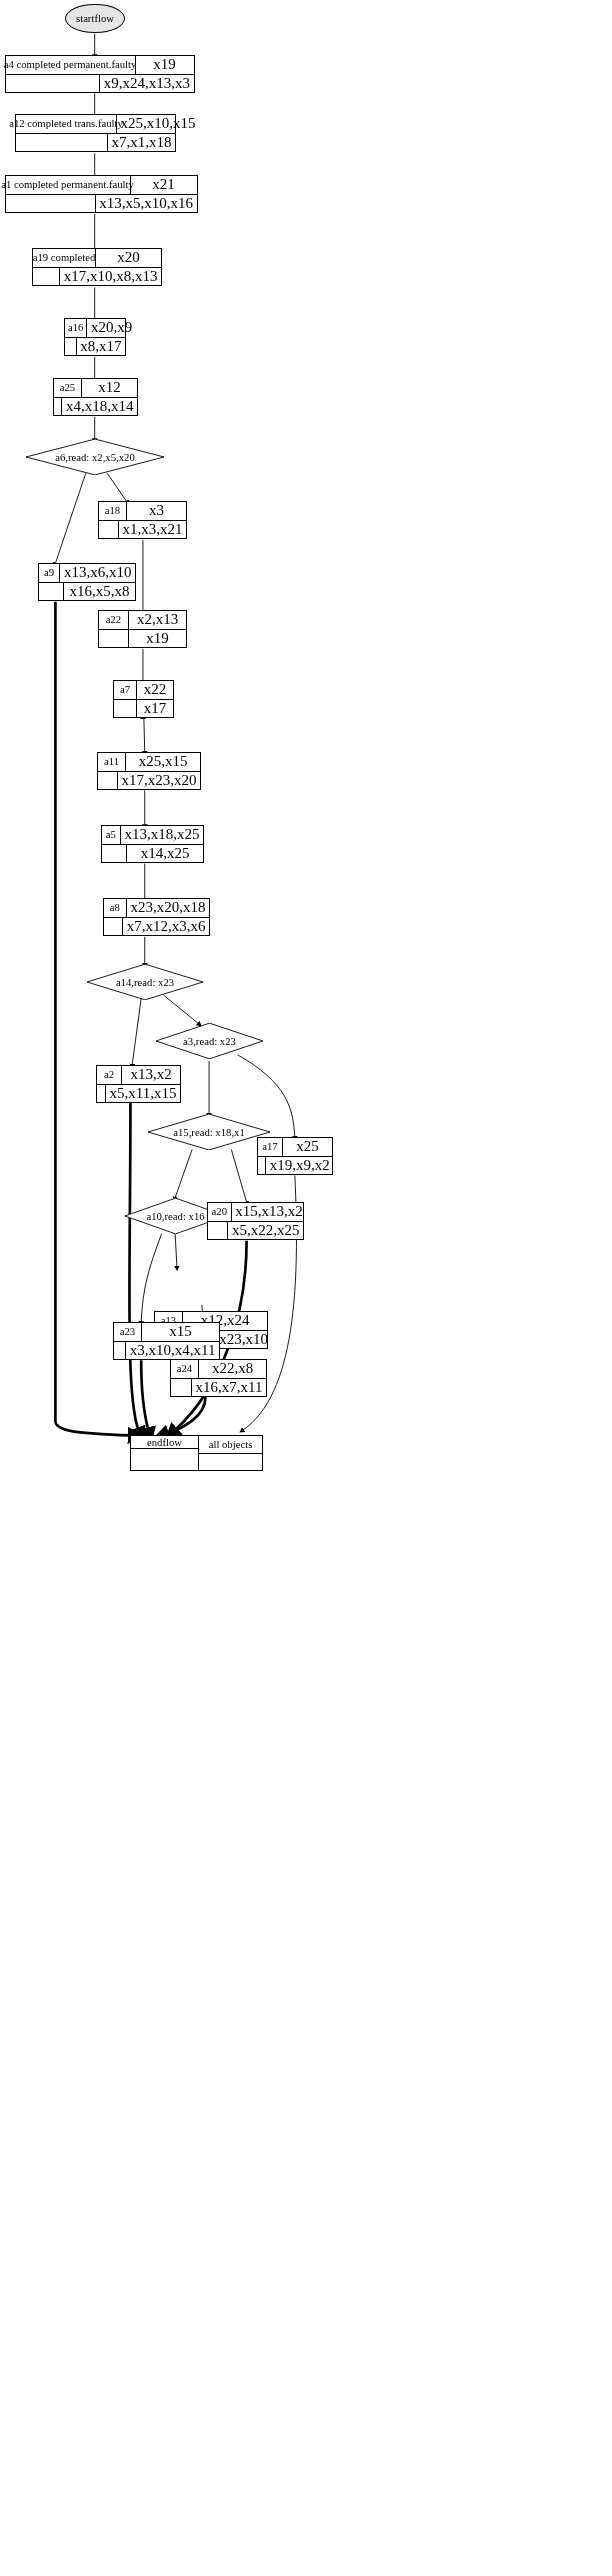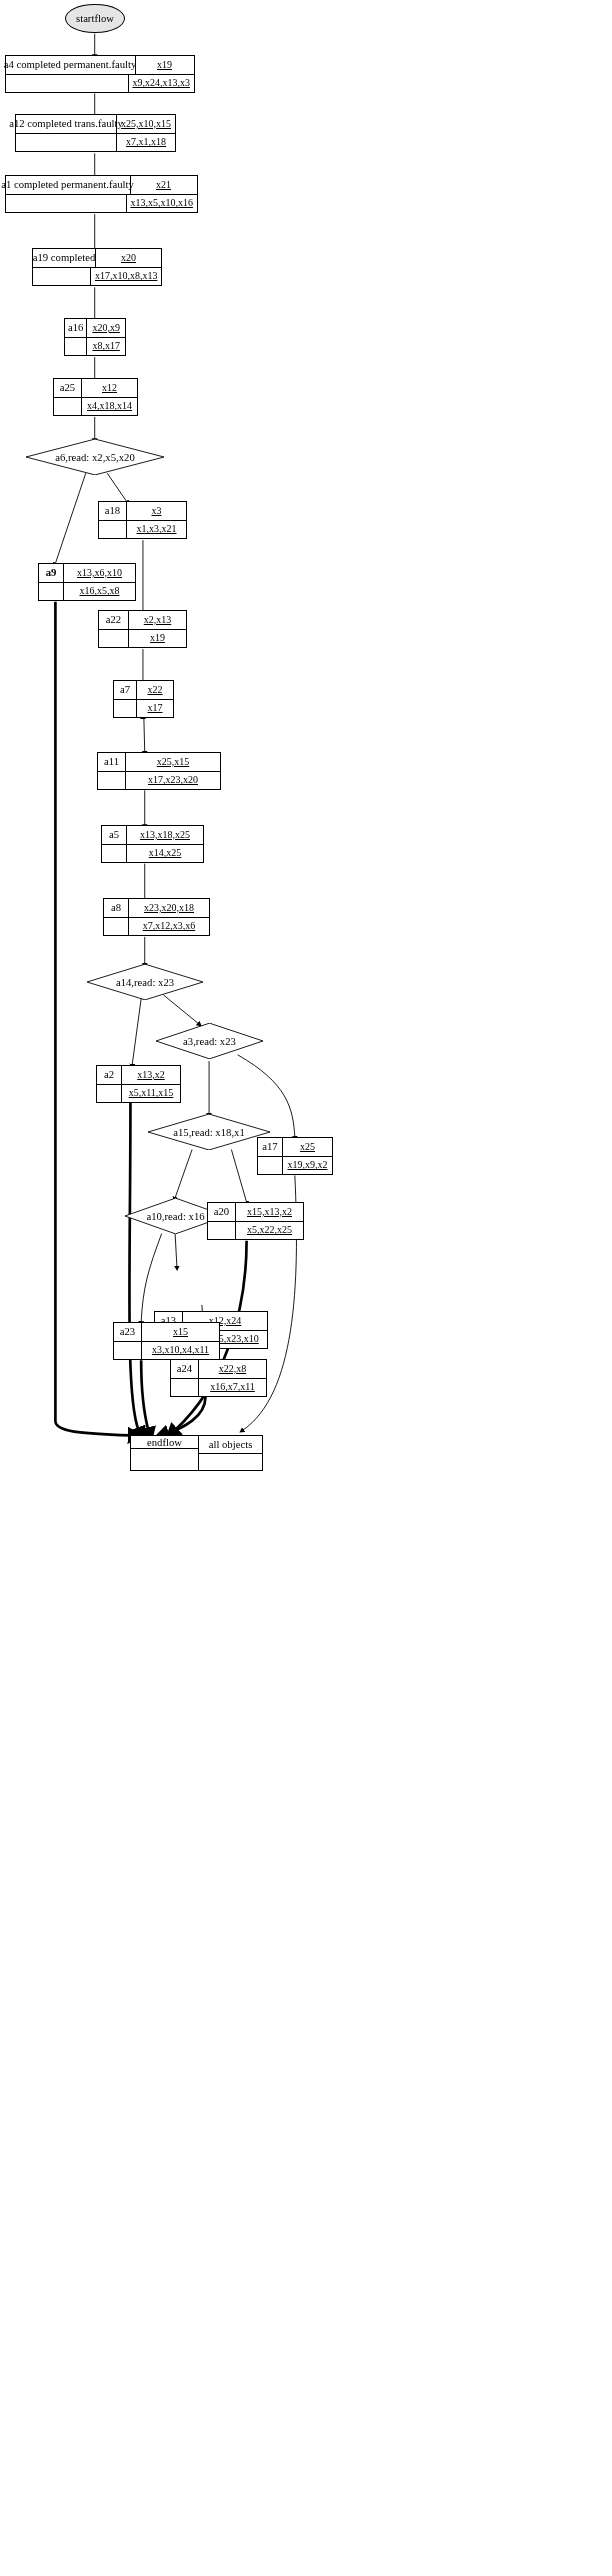--- a/index.html
+++ b/index.html
@@ -51,23 +51,22 @@
   }
   .rec-right {
     flex: 1 1 auto;
     box-sizing: border-box;
     display: flex;
     align-items: center;
     justify-content: center;
     text-align: right;
     white-space: nowrap;
     padding: 0 3.6px;
-    font-size: 10px;
+    font-size: 15px;
     line-height: 1;
-    text-decoration: underline;
   }
   
   .ellipse {
     position: absolute;
     border: 0.9px solid #000;
     border-radius: 50%;
     background: #e5e5e5;
     box-sizing: border-box;
     display: flex;
     align-items: center;
@@ -268,21 +267,21 @@
       <div class="rec-right">x3</div>
     </div>
     <div class="rec-row">
       <div class="rec-left" style="width:28px;"></div>
       <div class="rec-right">x1,x3,x21</div>
     </div>
   </div>
 
   <div class="record" style="left:38px; top:563px; width:98px; height:38px;">
     <div class="rec-row top">
-      <div class="rec-left" style="width:25px;font-weight:bold;">a9</div>
+      <div class="rec-left" style="width:25px;">a9</div>
       <div class="rec-right">x13,x6,x10</div>
     </div>
     <div class="rec-row">
       <div class="rec-left" style="width:25px;"></div>
       <div class="rec-right">x16,x5,x8</div>
     </div>
   </div>
 
   <div class="record" style="left:98px; top:610px; width:89px; height:38px;">
     <div class="rec-row top">
@@ -299,21 +298,21 @@
     <div class="rec-row top">
       <div class="rec-left" style="width:23px;">a7</div>
       <div class="rec-right">x22</div>
     </div>
     <div class="rec-row">
       <div class="rec-left" style="width:23px;"></div>
       <div class="rec-right">x17</div>
     </div>
   </div>
 
-  <div class="record" style="left:97px; top:752px; width:124px; height:38px;">
+  <div class="record" style="left:97px; top:752px; width:104px; height:38px;">
     <div class="rec-row top">
       <div class="rec-left" style="width:28px;">a11</div>
       <div class="rec-right">x25,x15</div>
     </div>
     <div class="rec-row">
       <div class="rec-left" style="width:28px;"></div>
       <div class="rec-right">x17,x23,x20</div>
     </div>
   </div>
 

